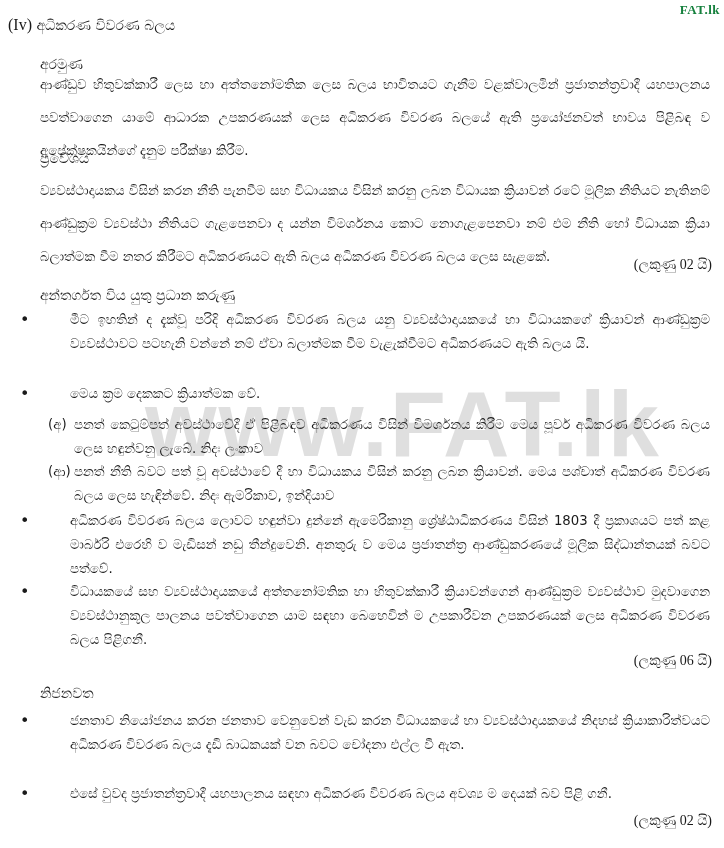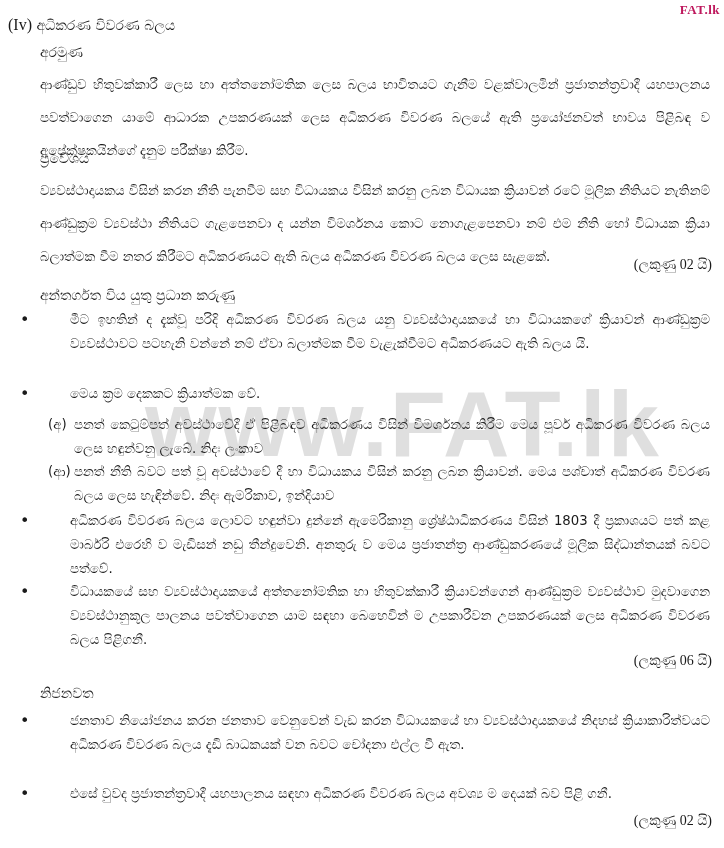--- a/index.html
+++ b/index.html
@@ -47,31 +47,31 @@
     .sub-item {
       position: absolute; left: 48px; width: 662px;
       display: flex; font-size: 13.3px; line-height: 24px;
     }
     .sub-item .label { flex: 0 0 26px; }
     .sub-item .text { flex: 1; text-align: justify; }
   </style>
 </head>
 <body>
 
-<div class="logo" style="color: #be185d; text-align: right;">FAT.lk</div>
+<div class="logo" style="color: #15803d; text-align: right;">FAT.lk</div>
 <div class="watermark" style="color: #737373; text-align: center;">www.FAT.lk</div>
 
 <div class="doc">
 
   <div class="q-title">
     <span class="num">(Iv)</span>
     <span>අධිකරණ විවරණ බලය</span>
   </div>
 
-  <div class="heading" style="top:45px;font-family:Liberation Mono, monospace;">අරමුණ</div>
+  <div class="heading" style="top:56px;">අරමුණ</div>
   <div class="para" style="top:68px;">ආණ්ඩුව හිතුවක්කාරී ලෙස හා අත්තනෝමතික ලෙස බලය භාවිතයට ගැනීම වළක්වාලමින් ප්‍රජාතන්ත්‍රවාදී යහපාලනය පවත්වාගෙන යාමේ ආධාරක උපකරණයක් ලෙස අධිකරණ විවරණ බලයේ ඇති ප්‍රයෝජනවත් භාවය පිළිබඳ ව අපේක්ෂකයින්ගේ දැනුම පරීක්ෂා කිරීම.</div>
 
   <div class="heading" style="top:150px;">ප්‍රවේශය</div>
   <div class="para" style="top:174px;">ව්‍යවස්ථාදායකය විසින් කරන නීති පැනවීම සහ විධායකය විසින් කරනු ලබන විධායක ක්‍රියාවන් රටේ මූලික නීතියට නැතිනම් ආණ්ඩුක්‍රම ව්‍යවස්ථා නීතියට ගැළපෙනවා ද යන්න විමර්ශනය කොට නොගැළපෙනවා නම් එම නීති හෝ විධායක ක්‍රියා බලාත්මක වීම නතර කිරීමට අධිකරණයට ඇති බලය අධිකරණ විවරණ බලය ලෙස සැළකේ.</div>
   <div class="marks" style="top:257px;">(ලකුණු 02 යි)</div>
 
   <div class="heading" style="top:287px;">අන්තර්ගත විය යුතු ප්‍රධාන කරුණු</div>
 
   <div class="bullet-item" style="top:308px;">
     <span class="dot">•</span>

